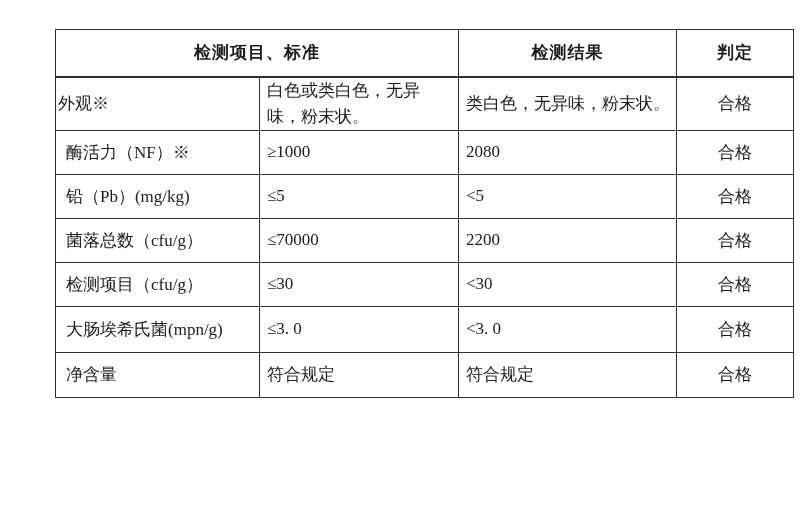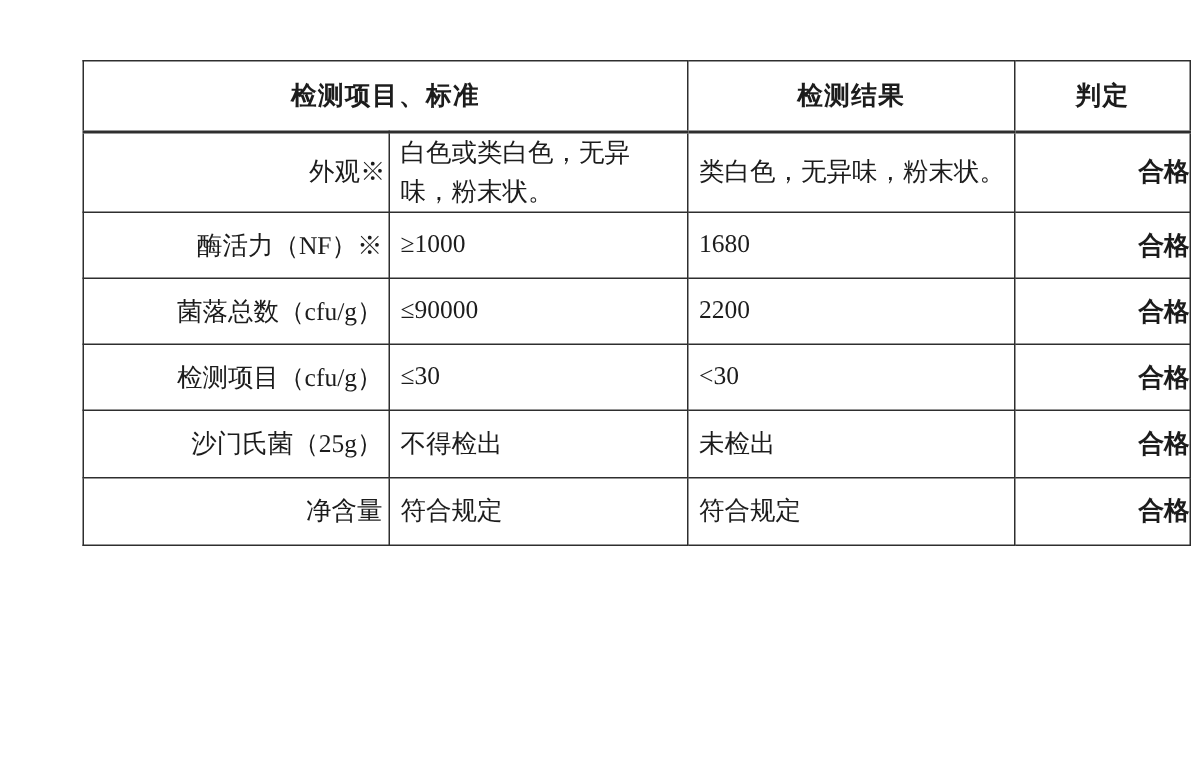--- a/index.html
+++ b/index.html
@@ -8,21 +8,21 @@
     width: 800px;
     height: 518px;
     background: #ffffff;
     font-family: "Liberation Serif", "DejaVu Serif", serif;
     color: #1c1c1c;
     overflow: hidden;
   }
   .sheet {
     position: absolute;
     left: 31px;
-    top: 40px;
+    top: 29px;
     padding-left: 24px;
   }
   table.report {
     border-collapse: collapse;
     table-layout: fixed;
     width: 738px;
     background: #ffffff;
   }
   .report th, .report td {
     border: 1px solid #2e2e2e;
@@ -36,36 +36,35 @@
     text-align: center;
     letter-spacing: 1px;
   }
   .report thead th {
     border-bottom-width: 2px;
   }
   tr.thick-top td {
     border-top-width: 2px;
   }
   td.item {
-    text-align: right;
+    text-align: left;
     padding: 0 4px 0 10px;
   }
   td.item-center {
-    text-align: right;
+    text-align: left;
     padding: 0 2px;
   }
   td.std, td.res {
     text-align: left;
     padding: 0 5px 0 7px;
     line-height: 26px;
   }
   td.judg {
-    text-align: right;
+    text-align: center;
     padding: 0;
-    font-weight: bold;
   }
 </style>
 </head>
 <body>
 
 <div class="sheet">
   <table class="report">
     <colgroup>
       <col style="width:204px">
       <col style="width:199px">
@@ -82,39 +81,45 @@
     <tbody>
       <tr style="height:53px">
         <td class="item item-center">外观※</td>
         <td class="std">白色或类白色，无异味，粉末状。</td>
         <td class="res">类白色，无异味，粉末状。</td>
         <td class="judg">合格</td>
       </tr>
       <tr style="height:44px">
         <td class="item">酶活力（NF）※</td>
         <td class="std">≥1000</td>
-        <td class="res">1680</td>
+        <td class="res">2080</td>
+        <td class="judg">合格</td>
+      </tr>
+      <tr style="height:44px">
+        <td class="item">铅（Pb）(mg/kg)</td>
+        <td class="std">≤5</td>
+        <td class="res">&lt;5</td>
         <td class="judg">合格</td>
       </tr>
       <tr style="height:44px">
         <td class="item">菌落总数（cfu/g）</td>
-        <td class="std">≤90000</td>
+        <td class="std">≤70000</td>
         <td class="res">2200</td>
         <td class="judg">合格</td>
       </tr>
       <tr style="height:44px">
         <td class="item">检测项目（cfu/g）</td>
         <td class="std">≤30</td>
         <td class="res">&lt;30</td>
         <td class="judg">合格</td>
       </tr>
-      <tr style="height:45px">
-        <td class="item">沙门氏菌（25g）</td>
-        <td class="std">不得检出</td>
-        <td class="res">未检出</td>
+      <tr style="height:46px">
+        <td class="item">大肠埃希氏菌(mpn/g)</td>
+        <td class="std">≤3. 0</td>
+        <td class="res">&lt;3. 0</td>
         <td class="judg">合格</td>
       </tr>
       <tr style="height:45px">
         <td class="item">净含量</td>
         <td class="std">符合规定</td>
         <td class="res">符合规定</td>
         <td class="judg">合格</td>
       </tr>
     </tbody>
   </table>

